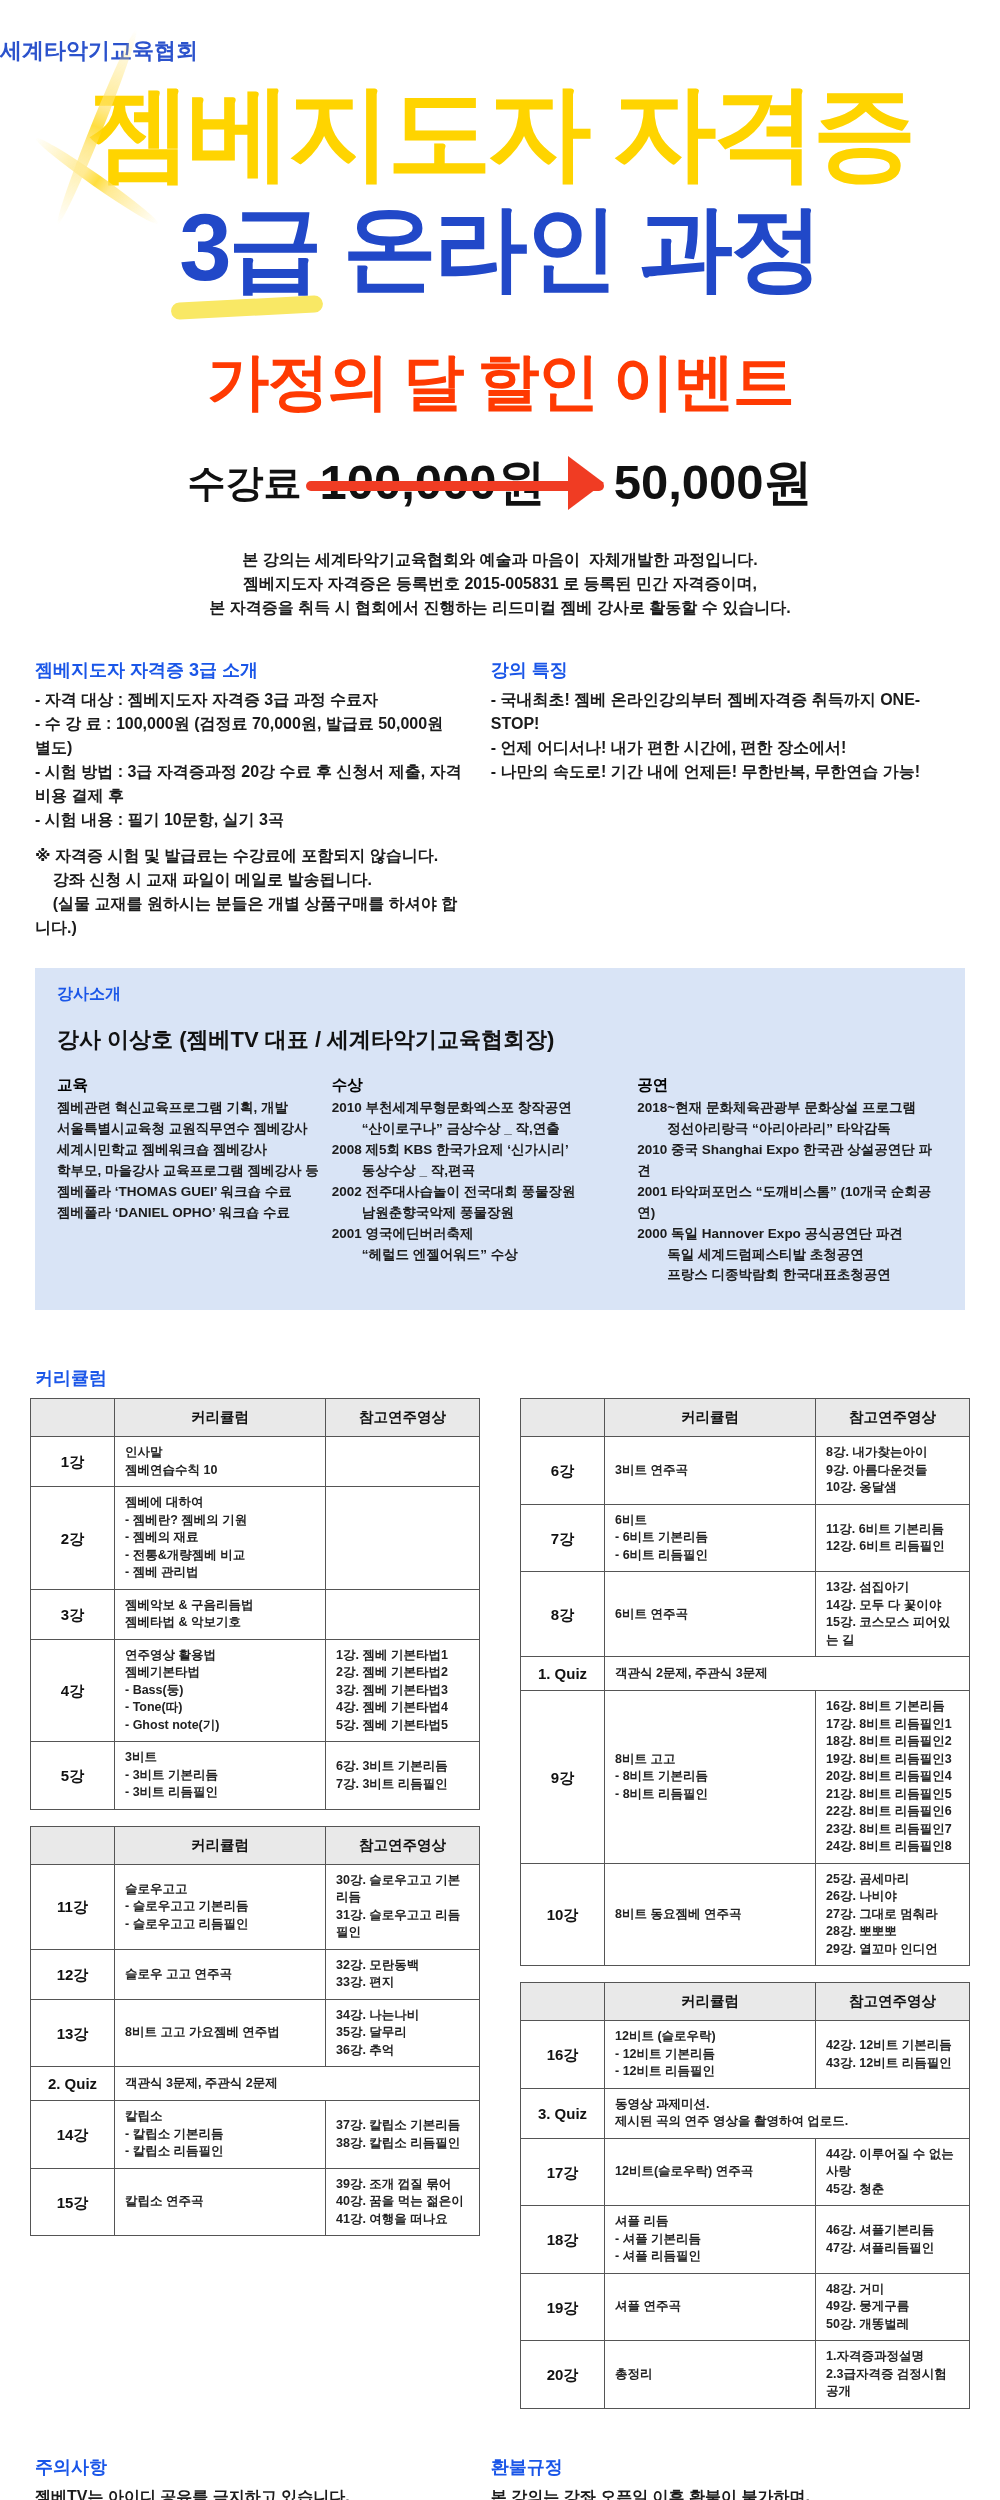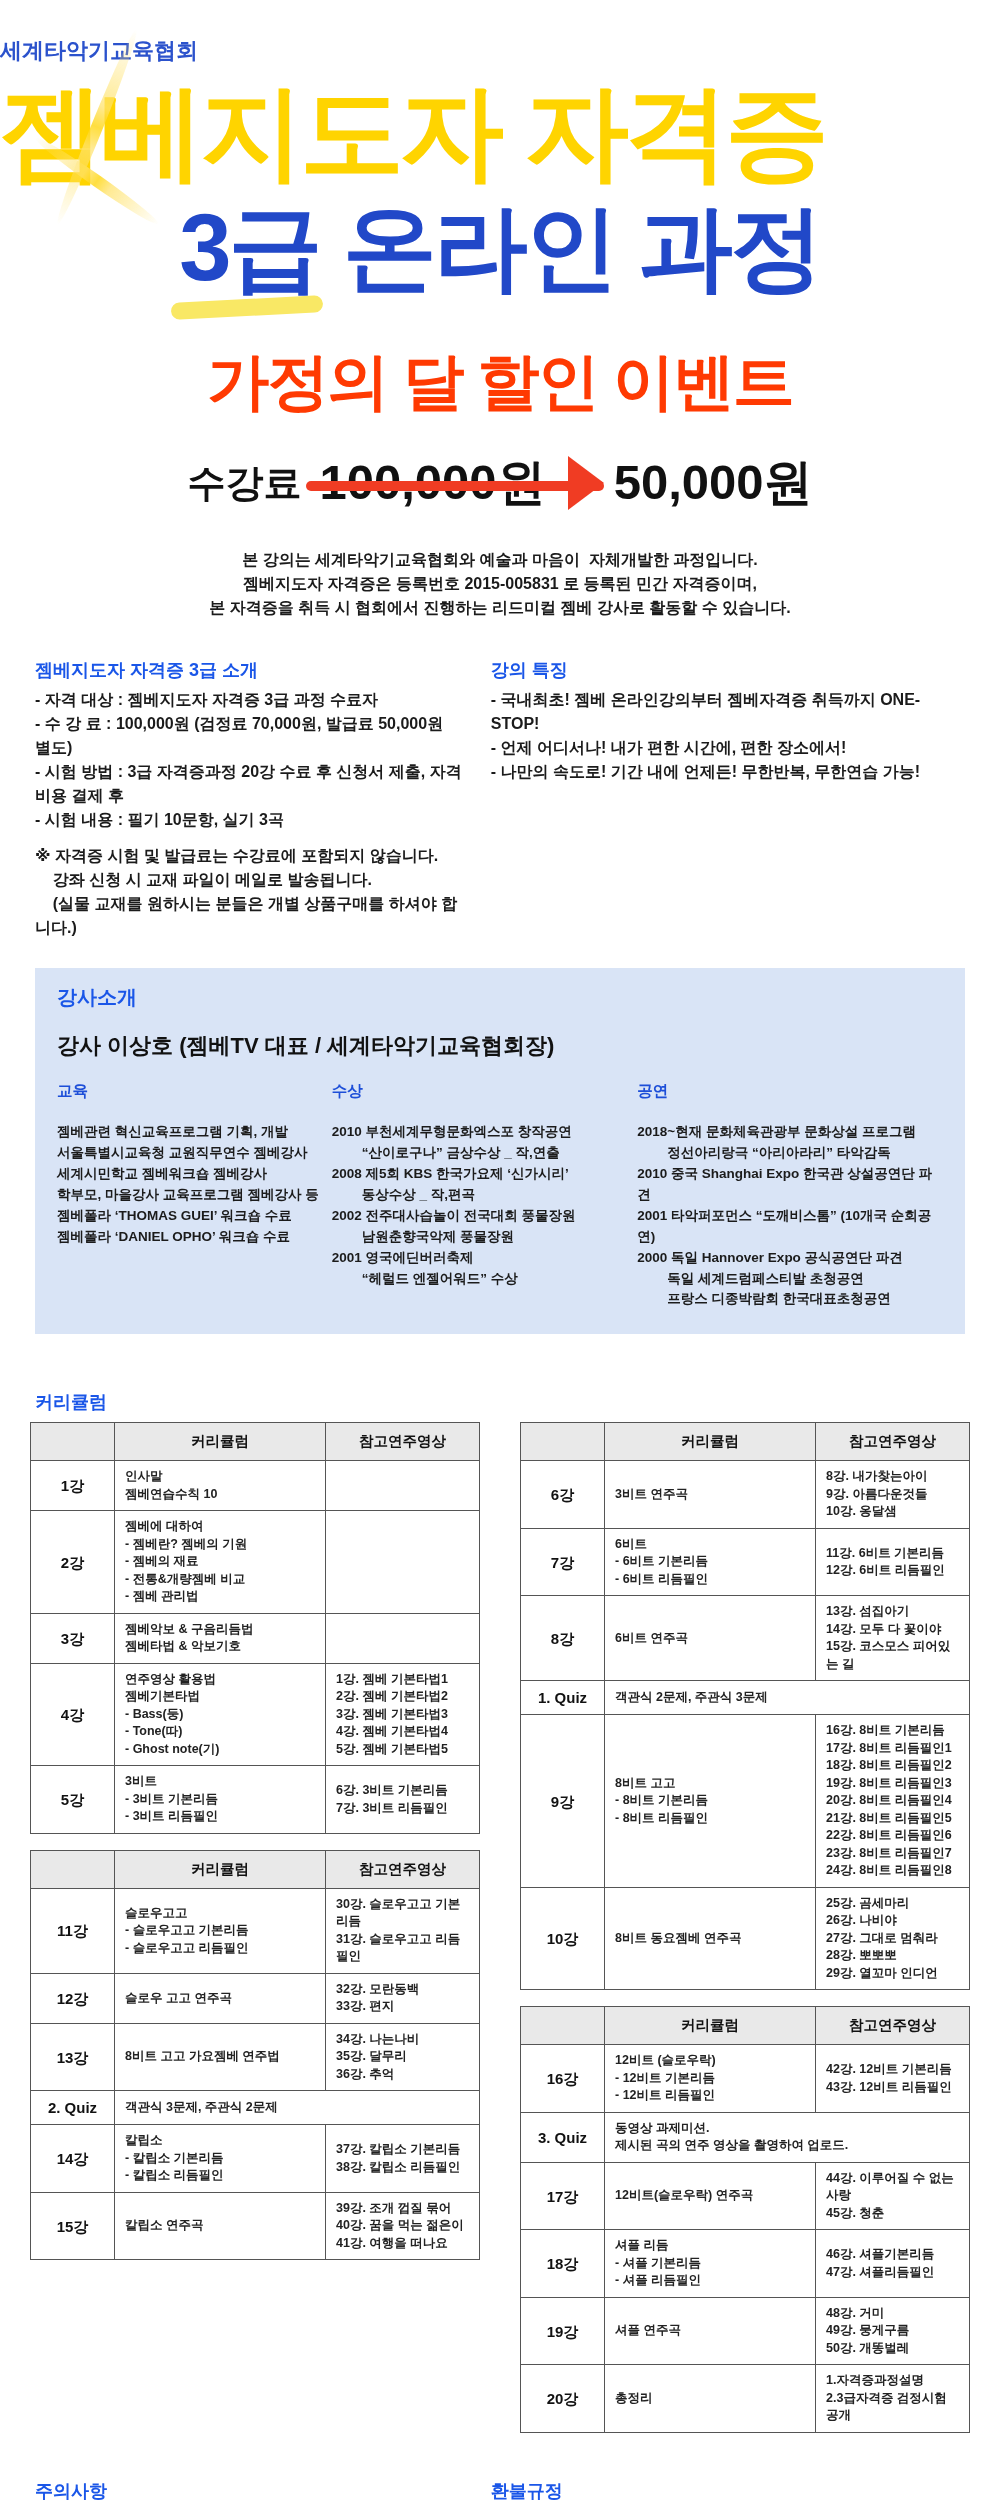--- a/index.html
+++ b/index.html
@@ -9,21 +9,21 @@
   
   .sparkle { position:absolute; left:52px; top:22px; width:90px; height:210px; opacity:.75; pointer-events:none; }
   .sparkle::before { content:''; position:absolute; left:50%; top:0; width:12px; height:210px;
     background:linear-gradient(rgba(255,230,110,0) 0%, #ffe36e 40%, #ffd400 50%, #ffe36e 60%, rgba(255,230,110,0) 100%);
     transform:translateX(-50%) rotate(22deg); border-radius:50%; }
   .sparkle::after { content:''; position:absolute; left:50%; top:40%; width:12px; height:150px;
     background:linear-gradient(rgba(255,230,110,0) 0%, #ffe36e 40%, #ffd400 50%, #ffe36e 60%, rgba(255,230,110,0) 100%);
     transform:translateX(-50%) rotate(-55deg); border-radius:50%; }
 
   .org { padding-top:36px; text-align:left; color:#2b52cc; font-size:22px; font-weight:800; }
-  .title { margin-top:4px; color:#ffd400; font-size:104px; font-weight:900; letter-spacing:-4px; line-height:1.2; }
+  .title { margin-top:4px; text-align:center; color:#ffd400; font-size:104px; font-weight:900; letter-spacing:-4px; line-height:1.2; }
   .subtitle { text-align:center; color:#2148c8; font-size:94px; font-weight:900; letter-spacing:-3px; line-height:1.12; }
   .subtitle .em { position:relative; display:inline-block; }
   .subtitle .em::after { content:''; position:absolute; left:-8px; right:-4px; bottom:-16px; height:17px;
     background:#f9e865; border-radius:9px; transform:rotate(-3deg); }
   .event { margin-top:40px; text-align:center; color:#ff3a02; font-size:62px; font-weight:900; letter-spacing:-2px; }
 
   .price-row { margin-top:26px; display:flex; justify-content:center; align-items:center; font-weight:800; color:#111; }
   .price-label { font-size:38px; margin-right:18px; }
   .price-old { font-size:49px; position:relative; }
   .price-old::after { content:''; position:absolute; left:-14px; right:-58px; top:55%; height:10px;
@@ -35,28 +35,28 @@
   .intro { margin-top:32px; text-align:center; color:#2b52cc; font-size:21px; font-weight:700; line-height:1.45; }
 
   .two-col { display:flex; margin:38px 35px 0; gap:28px; }
   .two-col .left { flex:0 0 46%; }
   .two-col .right { flex:1; }
   .sec-title { color:#1a56e8; font-size:18px; font-weight:800; margin-bottom:6px; }
   .line { font-size:16px; font-weight:700; color:#1b1b1b; line-height:1.5; white-space:pre-wrap; }
   .notes { margin-top:12px; }
 
   .instructor-box { margin:28px 35px 0; background:#d9e4f6; padding:16px 22px 24px; }
-  .inst-title { color:#1a56e8; font-size:20px; font-weight:800; }
+  .inst-title { color:#1a56e8; font-size:16px; font-weight:800; }
   .inst-name { font-size:22px; font-weight:700; margin-top:20px; color:#111; }
   .inst-cols { display:flex; margin-top:20px; }
   .inst-col { padding-right:10px; }
   .inst-col:nth-child(1) { flex:0 0 31%; }
   .inst-col:nth-child(2) { flex:0 0 34.5%; }
   .inst-col:nth-child(3) { flex:1; }
-  .inst-col h4 { font-size:15.5px; font-weight:800; margin-bottom:20px; color:#1d4ed8; }
+  .inst-col h4 { font-size:15.5px; font-weight:800; margin-bottom:2px; color:#000000; }
   .inst-col .line { font-size:13.5px; font-weight:600; line-height:1.55; }
 
   .curriculum-title { margin:56px 35px 8px; color:#1a56e8; font-size:18px; font-weight:800; }
   .tables-wrap { display:flex; margin:0 30px; gap:40px; }
   .tcol { flex:1; }
   table.cur-table { width:100%; border-collapse:collapse; margin-bottom:16px; }
   .cur-table th { background:#e9e9e9; font-size:14.5px; font-weight:800; padding:9px 6px; border:1px solid #555; color:#111; }
   .cur-table td { border:1px solid #555; font-size:12.5px; font-weight:600; color:#222; padding:7px 10px;
     line-height:1.4; vertical-align:middle; }
   .cur-table td.no { text-align:center; font-size:15px; font-weight:700; padding:6px 2px; color:#111; }

